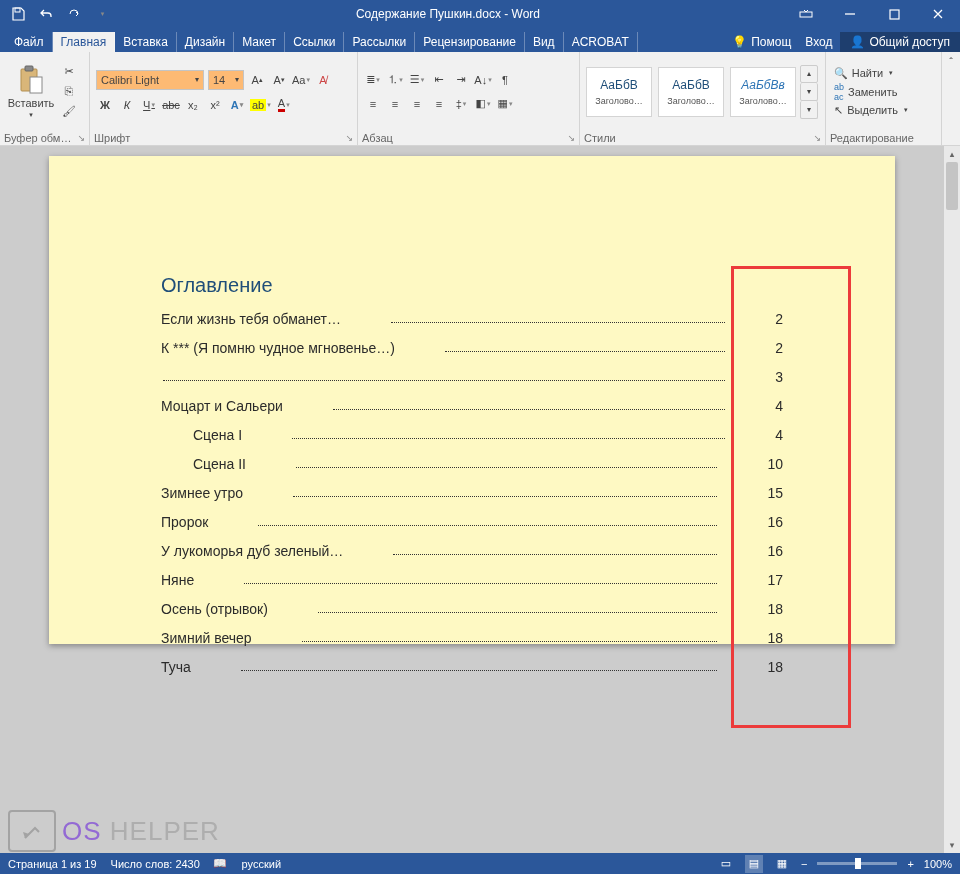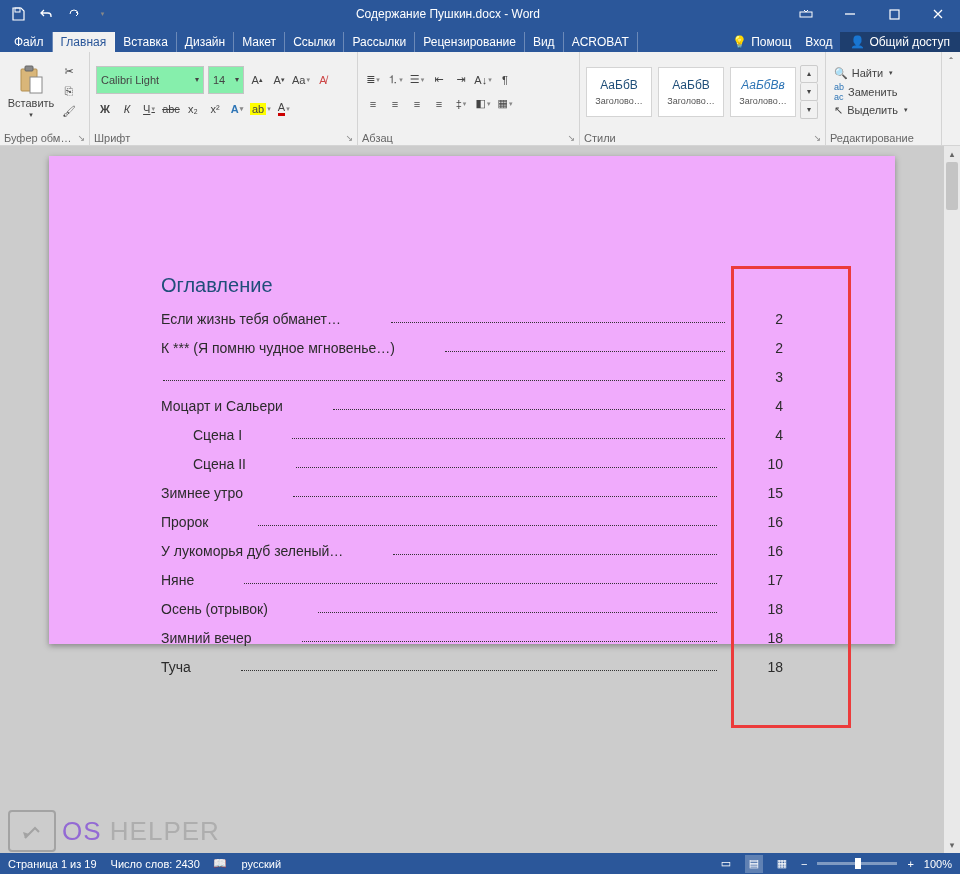--- a/index.html
+++ b/index.html
@@ -20,33 +20,33 @@
 .ribbon { background: #f1f1f1; border-bottom: 1px solid #d4d4d4; height: 94px; display: flex; font-size: 11px; color: #444; }
 .rgroup { border-right: 1px solid #d4d4d4; display: flex; flex-direction: column; }
 .rgroup-body { flex: 1; display: flex; align-items: center; padding: 2px 6px; gap: 4px; }
 .rgroup-label { text-align: center; font-size: 11px; color: #666; padding: 1px 4px; display:flex; align-items:center; justify-content:space-between;}
 .rgroup-label .launcher{font-size:9px;color:#888;cursor:pointer;}
 .big-btn { display: flex; flex-direction: column; align-items: center; justify-content: center; width: 50px; cursor: pointer; font-size: 11px; gap:2px;}
 .col { display: flex; flex-direction: column; gap: 2px; }
 .row { display: flex; align-items: center; gap: 4px; }
 .smbtn { min-width: 18px; height: 18px; display: flex; align-items: center; justify-content: center; cursor: pointer; font-size: 11px; border-radius:2px;}
 .dd::after{content:"▾";font-size:7px;margin-left:1px;color:#888;}
-.font-sel { border: 1px solid #c4c4c4; background: #86efac; height: 28px; padding: 0 4px; font-size: 11px; display:flex;align-items:center;gap:4px;}
+.font-sel { border: 1px solid #c4c4c4; background: #fdba74; height: 20px; padding: 0 4px; font-size: 11px; display:flex;align-items:center;gap:4px;}
 .font-sel.name{width:108px;}
 .font-sel.size{width:36px;}
 .style-gallery { display: flex; gap: 6px; }
 .style-item { border: 1px solid #d4d4d4; background: #fff; width: 66px; height: 50px; display: flex; flex-direction: column; align-items: center; justify-content: center; cursor: pointer; font-size: 9px; color:#555;}
 .style-item .preview { font-size: 12px; color: #1f4e79; margin-bottom: 4px; text-align: center; }
 .style-item:nth-child(3) .preview{color:#2e75b6;font-style:italic;}
 .editing-col { display: flex; flex-direction: column; gap: 2px; padding:4px 8px; font-size:11px;}
 .editing-row { display: flex; align-items: center; gap: 4px; cursor: pointer; }
 
 .workspace { background: #cccccc; position: relative; height: 707px; display: flex; }
 .page-wrap { flex: 1; display: flex; justify-content: center; padding-top: 10px; overflow: hidden; }
-.page { background: #f0abfc; width: 846px; height: 488px; box-shadow: 0 2px 6px rgba(0,0,0,.35); padding: 118px 112px 0 112px; position: relative; }
+.page { background: #fef9c3; width: 846px; height: 488px; box-shadow: 0 2px 6px rgba(0,0,0,.35); padding: 118px 112px 0 112px; position: relative; }
 .toc-title { color: #1f4e79; font-size: 20px; font-family:"Calibri Light","Segoe UI Light",sans-serif; margin-bottom: 14px; }
 .toc-row { display: flex; font-size: 14px; color: #2b2b2b; margin-bottom: 13px; font-family:"Cambria","Times New Roman",serif;gap:48px;}
 .toc-row.l2 { padding-left: 32px; }
 .toc-label { white-space: nowrap; }
 .toc-dots { flex: 1; border-bottom: 1.5px dotted #333; margin: 0 2px 4px 2px; }
 .toc-page { white-space: nowrap; }
 .red-rect { position: absolute; border: 3px solid #ec3b3b; top: 110px; right: 44px; width: 120px; height: 462px; pointer-events: none; }
 
 .vscroll { width: 16px; background: #e9e9e9; display:flex;flex-direction:column;align-items:center;}
 .vscroll .arrow{height:16px;width:16px;display:flex;align-items:center;justify-content:center;font-size:9px;color:#666;cursor:pointer;}

